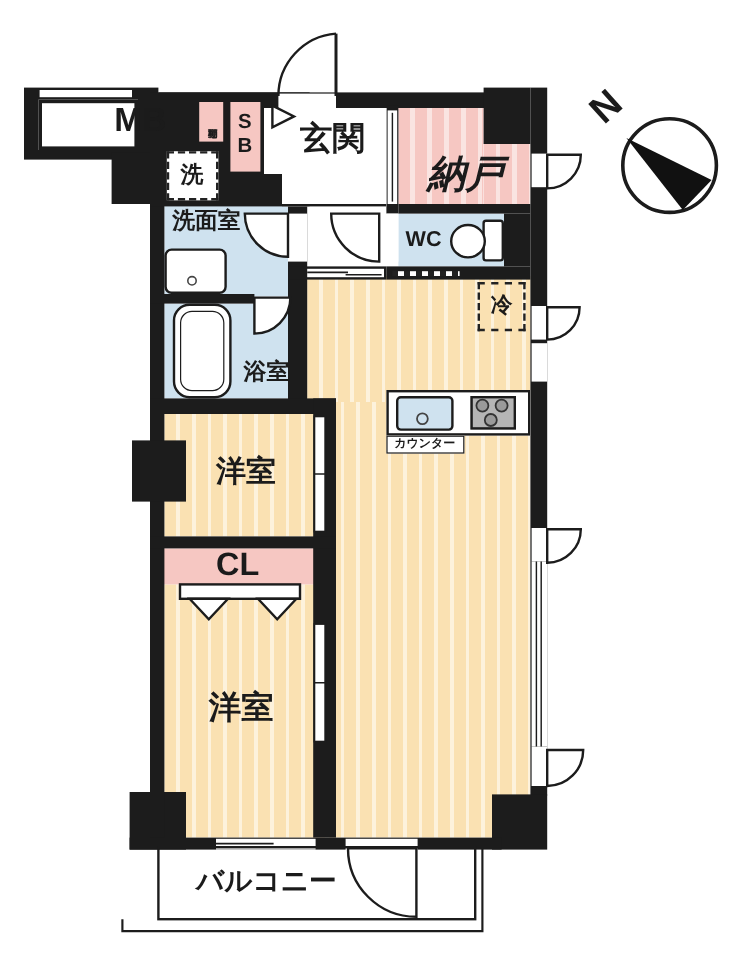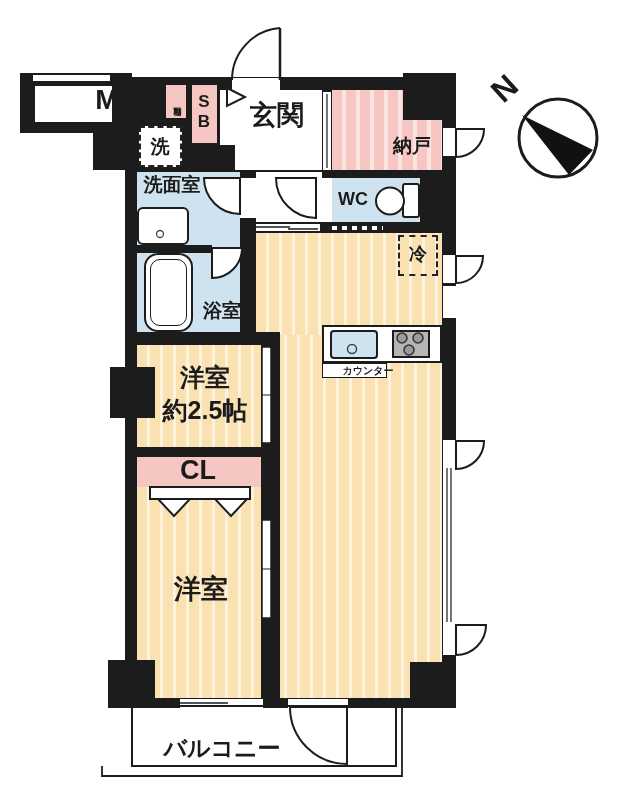--- a/index.html
+++ b/index.html
@@ -126,31 +126,30 @@
     <ellipse cx="390" cy="201" rx="14" ry="13.5" fill="#fff" stroke="#1c1c1c" stroke-width="2"></ellipse>
 
     <circle cx="558" cy="138" r="39" fill="#fff" stroke="#1c1c1c" stroke-width="3"></circle>
     <path d="M 522,115 L 593,150 L 569,175 Z" fill="#111"></path>
   </svg>
 
   <div class="lbl" style="left:73px;top:100px;font-size:28px;margin-left:44px;">MB</div>
   <div class="lbl" style="left:176px;top:101px;font-size:8px;writing-mode:vertical-rl;transform:translate(-50%,-50%);line-height:1.1;">可動棚</div>
   <div class="lbl" style="left:204px;top:112px;font-size:17px;white-space:normal;width:17px;word-break:break-all;line-height:1.2;">SB</div>
   <div class="lbl" style="left:277px;top:116px;font-size:27px;">玄関</div>
-  <div class="lbl" style="left:412px;top:146px;font-size:19px;">納戸</div>
+  <div class="lbl" style="left:388px;top:146px;font-size:32px;font-style:italic;">納戸</div>
   <div class="lbl" style="left:160px;top:147px;font-size:19px;">洗</div>
   <div class="lbl" style="left:172px;top:185px;font-size:19px;">洗面室</div>
   <div class="lbl" style="left:353px;top:200px;font-size:18px;">WC</div>
   <div class="lbl" style="left:222px;top:311px;font-size:19px;">浴室</div>
   <div class="lbl" style="left:418px;top:255px;font-size:18px;">冷</div>
-  <div class="lbl" style="left:368px;top:370px;font-size:10px;font-weight:bold;">カウンター</div>
+  <div class="lbl" style="left:354px;top:370px;font-size:10px;font-weight:bold;">カウンター</div>
   <div class="lbl" style="left:198px;top:471px;font-size:27px;">CL</div>
   <div class="lbl" style="left:205px;top:393px;font-size:25px;">
     <span>洋室</span><br>
-    <span>約2.5帖</span>
   </div>
   <div class="lbl" style="left:201px;top:590px;font-size:27px;">
     <span>洋室</span><br>
   </div>
-  <div class="lbl" style="left:222px;top:735px;font-size:23px;margin-top:14px;">バルコニー</div>
+  <div class="lbl" style="left:222px;top:735px;font-size:23px;">バルコニー</div>
   <div class="lbl" style="left:505px;top:89px;font-size:32px;transform:translate(-50%,-50%) rotate(-42deg);">N</div>
 
 </div>
 
 </body></html>

